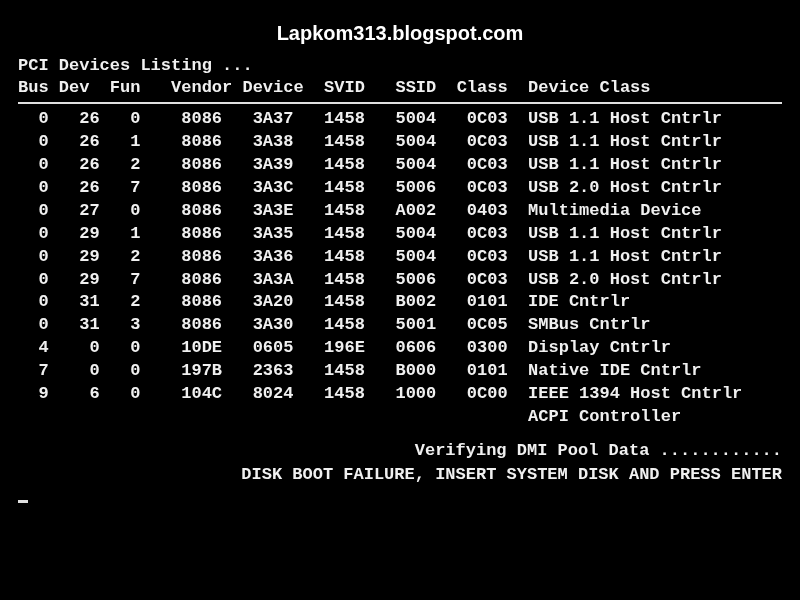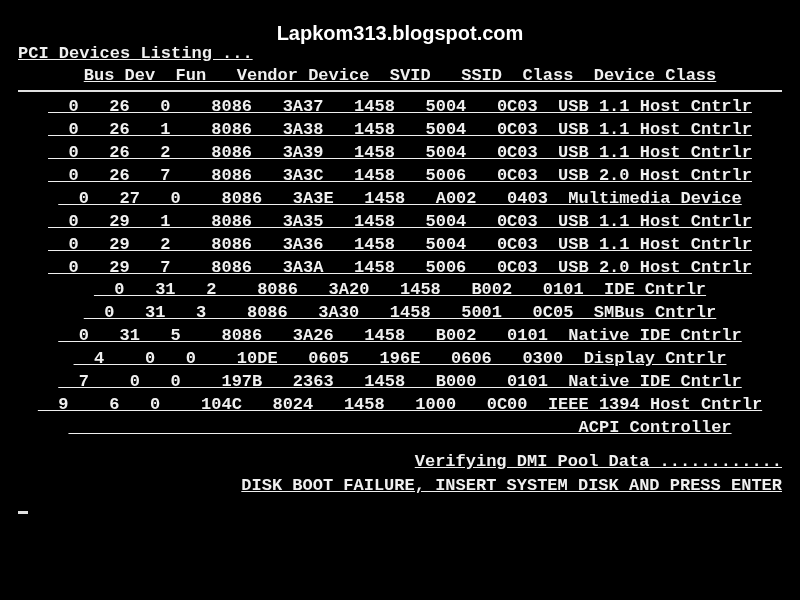--- a/index.html
+++ b/index.html
@@ -25,30 +25,28 @@
       top: 22px;
       left: 50%;
       transform: translateX(-50%);
       font-family: Arial, sans-serif;
       font-weight: bold;
       font-size: 20px;
       color: #fff;
       text-align: right;
     }
     .screen {
-      margin-top: 16px;
-      text-decoration: underline;
+      margin-top: 28px;
     }
     .title {
       margin-bottom: 2px;
     }
     .header-row, .data-row {
       white-space: pre;
       line-height: 1.35;
-      text-align: center;
     }
     .divider {
       border: none;
       border-top: 2px solid #e0e0e0;
       margin: 2px 0 4px 0;
       width: 100%;
     }
     .footer {
       margin-top: 10px;
       line-height: 1.4;
@@ -78,21 +76,20 @@
       <div class="data-row">  0   26   0    8086   3A37   1458   5004   0C03  USB 1.1 Host Cntrlr</div>
       <div class="data-row">  0   26   1    8086   3A38   1458   5004   0C03  USB 1.1 Host Cntrlr</div>
       <div class="data-row">  0   26   2    8086   3A39   1458   5004   0C03  USB 1.1 Host Cntrlr</div>
       <div class="data-row">  0   26   7    8086   3A3C   1458   5006   0C03  USB 2.0 Host Cntrlr</div>
       <div class="data-row">  0   27   0    8086   3A3E   1458   A002   0403  Multimedia Device</div>
       <div class="data-row">  0   29   1    8086   3A35   1458   5004   0C03  USB 1.1 Host Cntrlr</div>
       <div class="data-row">  0   29   2    8086   3A36   1458   5004   0C03  USB 1.1 Host Cntrlr</div>
       <div class="data-row">  0   29   7    8086   3A3A   1458   5006   0C03  USB 2.0 Host Cntrlr</div>
       <div class="data-row">  0   31   2    8086   3A20   1458   B002   0101  IDE Cntrlr</div>
       <div class="data-row">  0   31   3    8086   3A30   1458   5001   0C05  SMBus Cntrlr</div>
-      <div class="data-row">  0   31   5    8086   3A26   1458   B002   0101  Native IDE Cntrlr</div>
       <div class="data-row">  4    0   0    10DE   0605   196E   0606   0300  Display Cntrlr</div>
       <div class="data-row">  7    0   0    197B   2363   1458   B000   0101  Native IDE Cntrlr</div>
       <div class="data-row">  9    6   0    104C   8024   1458   1000   0C00  IEEE 1394 Host Cntrlr</div>
     </div>
   <div class="data-row" id="acpi-line">                                                  ACPI Controller</div>
   <div class="footer">
     <div>Verifying DMI Pool Data ............</div>
     <div>DISK BOOT FAILURE, INSERT SYSTEM DISK AND PRESS ENTER</div>
     <span class="cursor"></span>
   </div>

